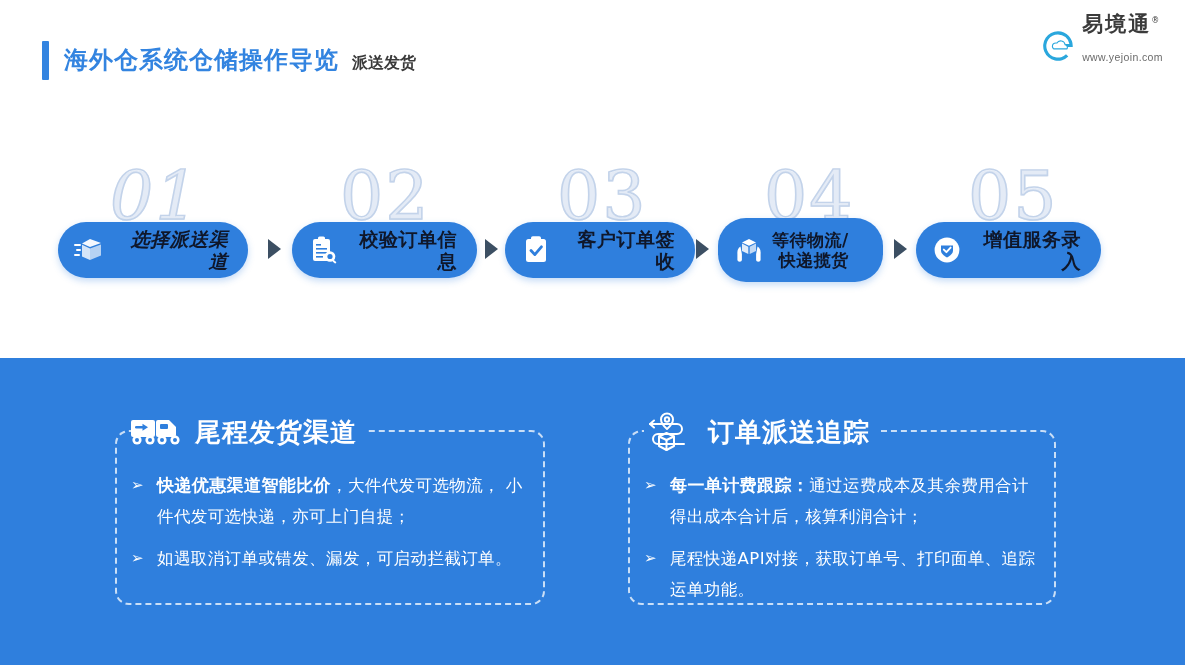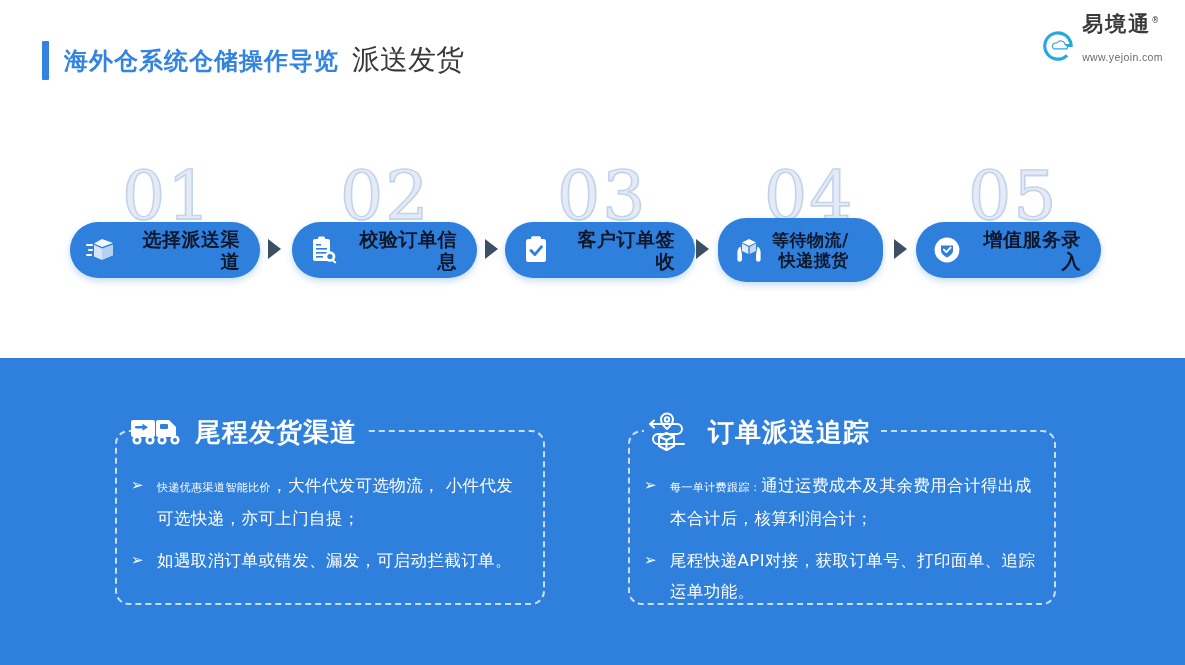--- a/index.html
+++ b/index.html
@@ -8,21 +8,21 @@
     background:#ffffff;
     font-family:"Liberation Sans","DejaVu Sans",sans-serif;
     overflow:hidden;position:relative;
   }
   
   .header{position:absolute;left:0;top:0;width:1185px;height:110px;}
   .title-bar{position:absolute;left:42px;top:41px;width:7px;height:39px;background:#3384e0;border-radius:1px;}
   .title-wrap{position:absolute;left:64px;top:38px;display:flex;align-items:baseline;}
   .title-main{font-size:24px;font-weight:bold;color:#3384e0;letter-spacing:1px;
     font-family:"DejaVu Sans","Liberation Sans",sans-serif;line-height:44px;}
-  .title-sub{font-size:28px;font-weight:normal;color:#3a3a3a;margin-left:13px;
+  .title-sub{font-size:16px;font-weight:bold;color:#3a3a3a;margin-left:13px;
     font-family:"DejaVu Sans","Liberation Sans",sans-serif;line-height:44px;}
   
   .logo{position:absolute;right:22px;top:13px;display:flex;align-items:flex-end;}
   .logo-mark{width:34px;height:34px;position:relative;}
   .logo-text{margin-left:7px;display:flex;flex-direction:column;align-items:flex-start;}
   .logo-name{font-size:21px;font-weight:bold;color:#3b3b3b;letter-spacing:2px;
     font-family:"DejaVu Sans","Liberation Sans",sans-serif;line-height:22px;position:relative;}
   .logo-reg{position:absolute;right:-10px;top:-3px;font-size:8px;font-weight:normal;}
   .logo-url{font-size:10.5px;color:#6a6a6a;letter-spacing:.4px;margin-top:16px;
     font-family:"Liberation Sans",sans-serif;}
@@ -51,21 +51,21 @@
   .card-head{position:absolute;top:-24px;left:14px;display:flex;align-items:center;height:48px;}
   .card-icon{width:52px;height:40px;flex:0 0 52px;margin-right:12px;position:relative;}
   .card-title{color:#ffffff;font-size:26px;font-weight:bold;letter-spacing:1px;
     font-family:"DejaVu Sans","Liberation Sans",sans-serif;white-space:nowrap;}
   .card-body{position:absolute;left:14px;right:14px;top:38px;}
   .bullet{display:flex;margin-bottom:11px;}
   .bullet-mark{color:#ffffff;font-size:15px;line-height:30px;flex:0 0 26px;
     font-family:"DejaVu Sans",sans-serif;}
   .bullet-text{color:#ffffff;font-size:16.5px;line-height:31px;letter-spacing:.4px;
     font-family:"DejaVu Sans","Liberation Sans",sans-serif;}
-  .bullet-text b{font-weight:normal;font-size:11px;}
+  .bullet-text b{font-weight:bold;font-size:17px;}
   svg{display:block;}
 </style>
 </head>
 <body>
 
 <div class="header">
   <div class="title-bar"></div>
   <div class="title-wrap">
     <span class="title-main">海外仓系统仓储操作导览</span>
     <span class="title-sub">派送发货</span>
@@ -83,21 +83,21 @@
         <span>易境通</span>
         <span class="logo-reg">®</span>
       </div>
       <div class="logo-url">www.yejoin.com</div>
     </div>
   </div>
 </div>
 
 <div class="steps">
 
-  <div class="step" style="left:70px;width:195px;">
+  <div class="step" style="left:58px;width:195px;font-style:italic;">
     <div class="step-num" style="left:52px;">01</div>
     <div class="pill" style="left:0;width:190px;">
       <span class="pill-icon">
         <svg width="30" height="30" viewBox="0 0 30 30">
           <g fill="#ffffff">
             <rect x="0" y="9" width="7" height="2" rx="1"></rect>
             <rect x="2" y="14" width="5" height="2" rx="1"></rect>
             <rect x="0" y="19" width="6" height="2" rx="1"></rect>
             <path d="M16 4 L27 8 L16 12 L8 8.6 Z" opacity=".95"></path>
             <path d="M8 9.8 L16 13.4 L16 25 L8 21.4 Z" opacity=".8"></path>

